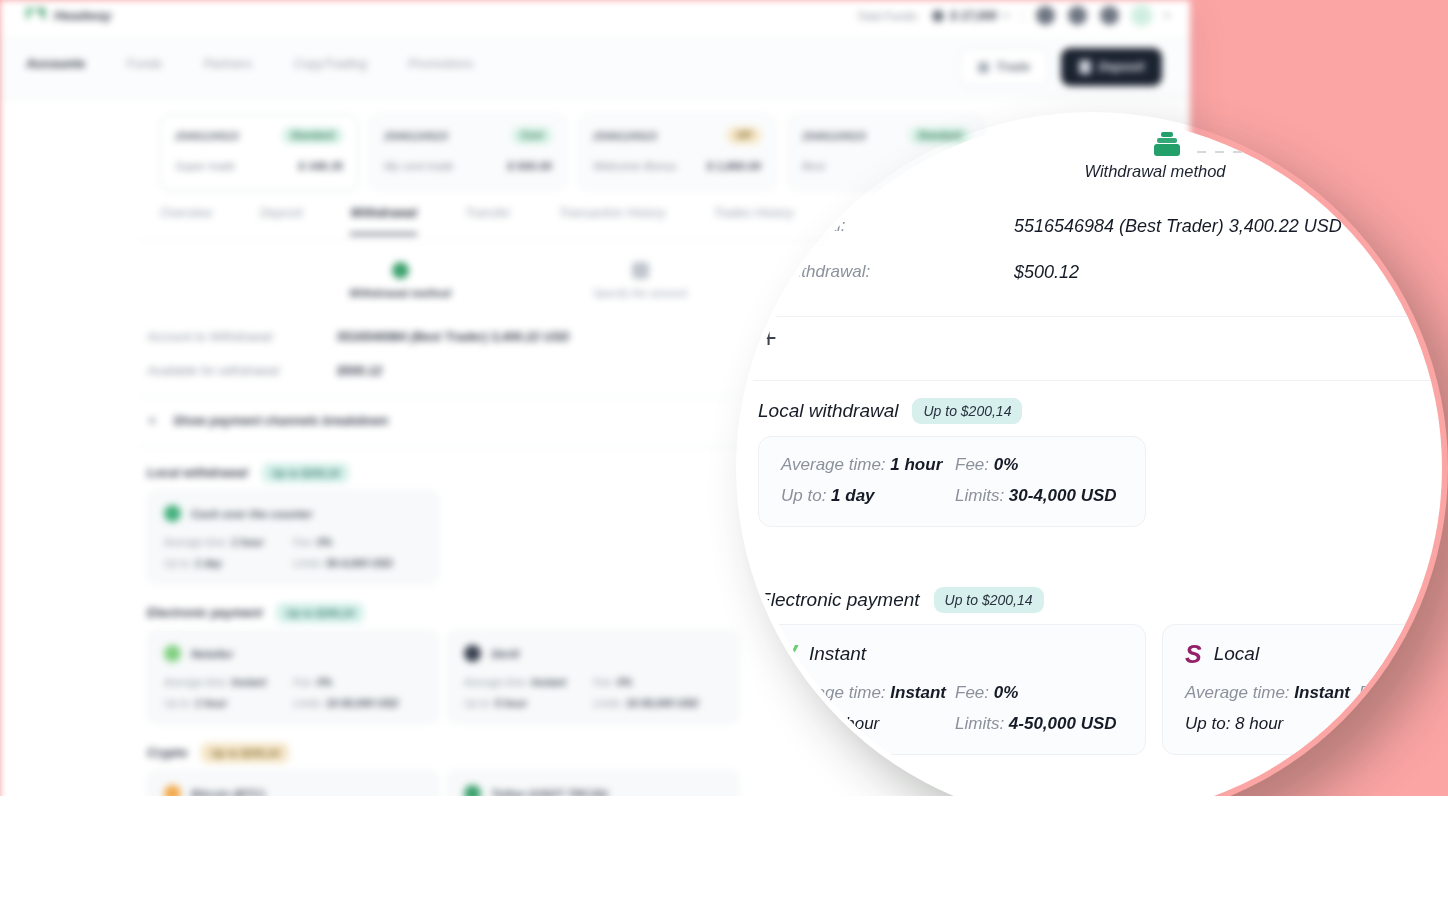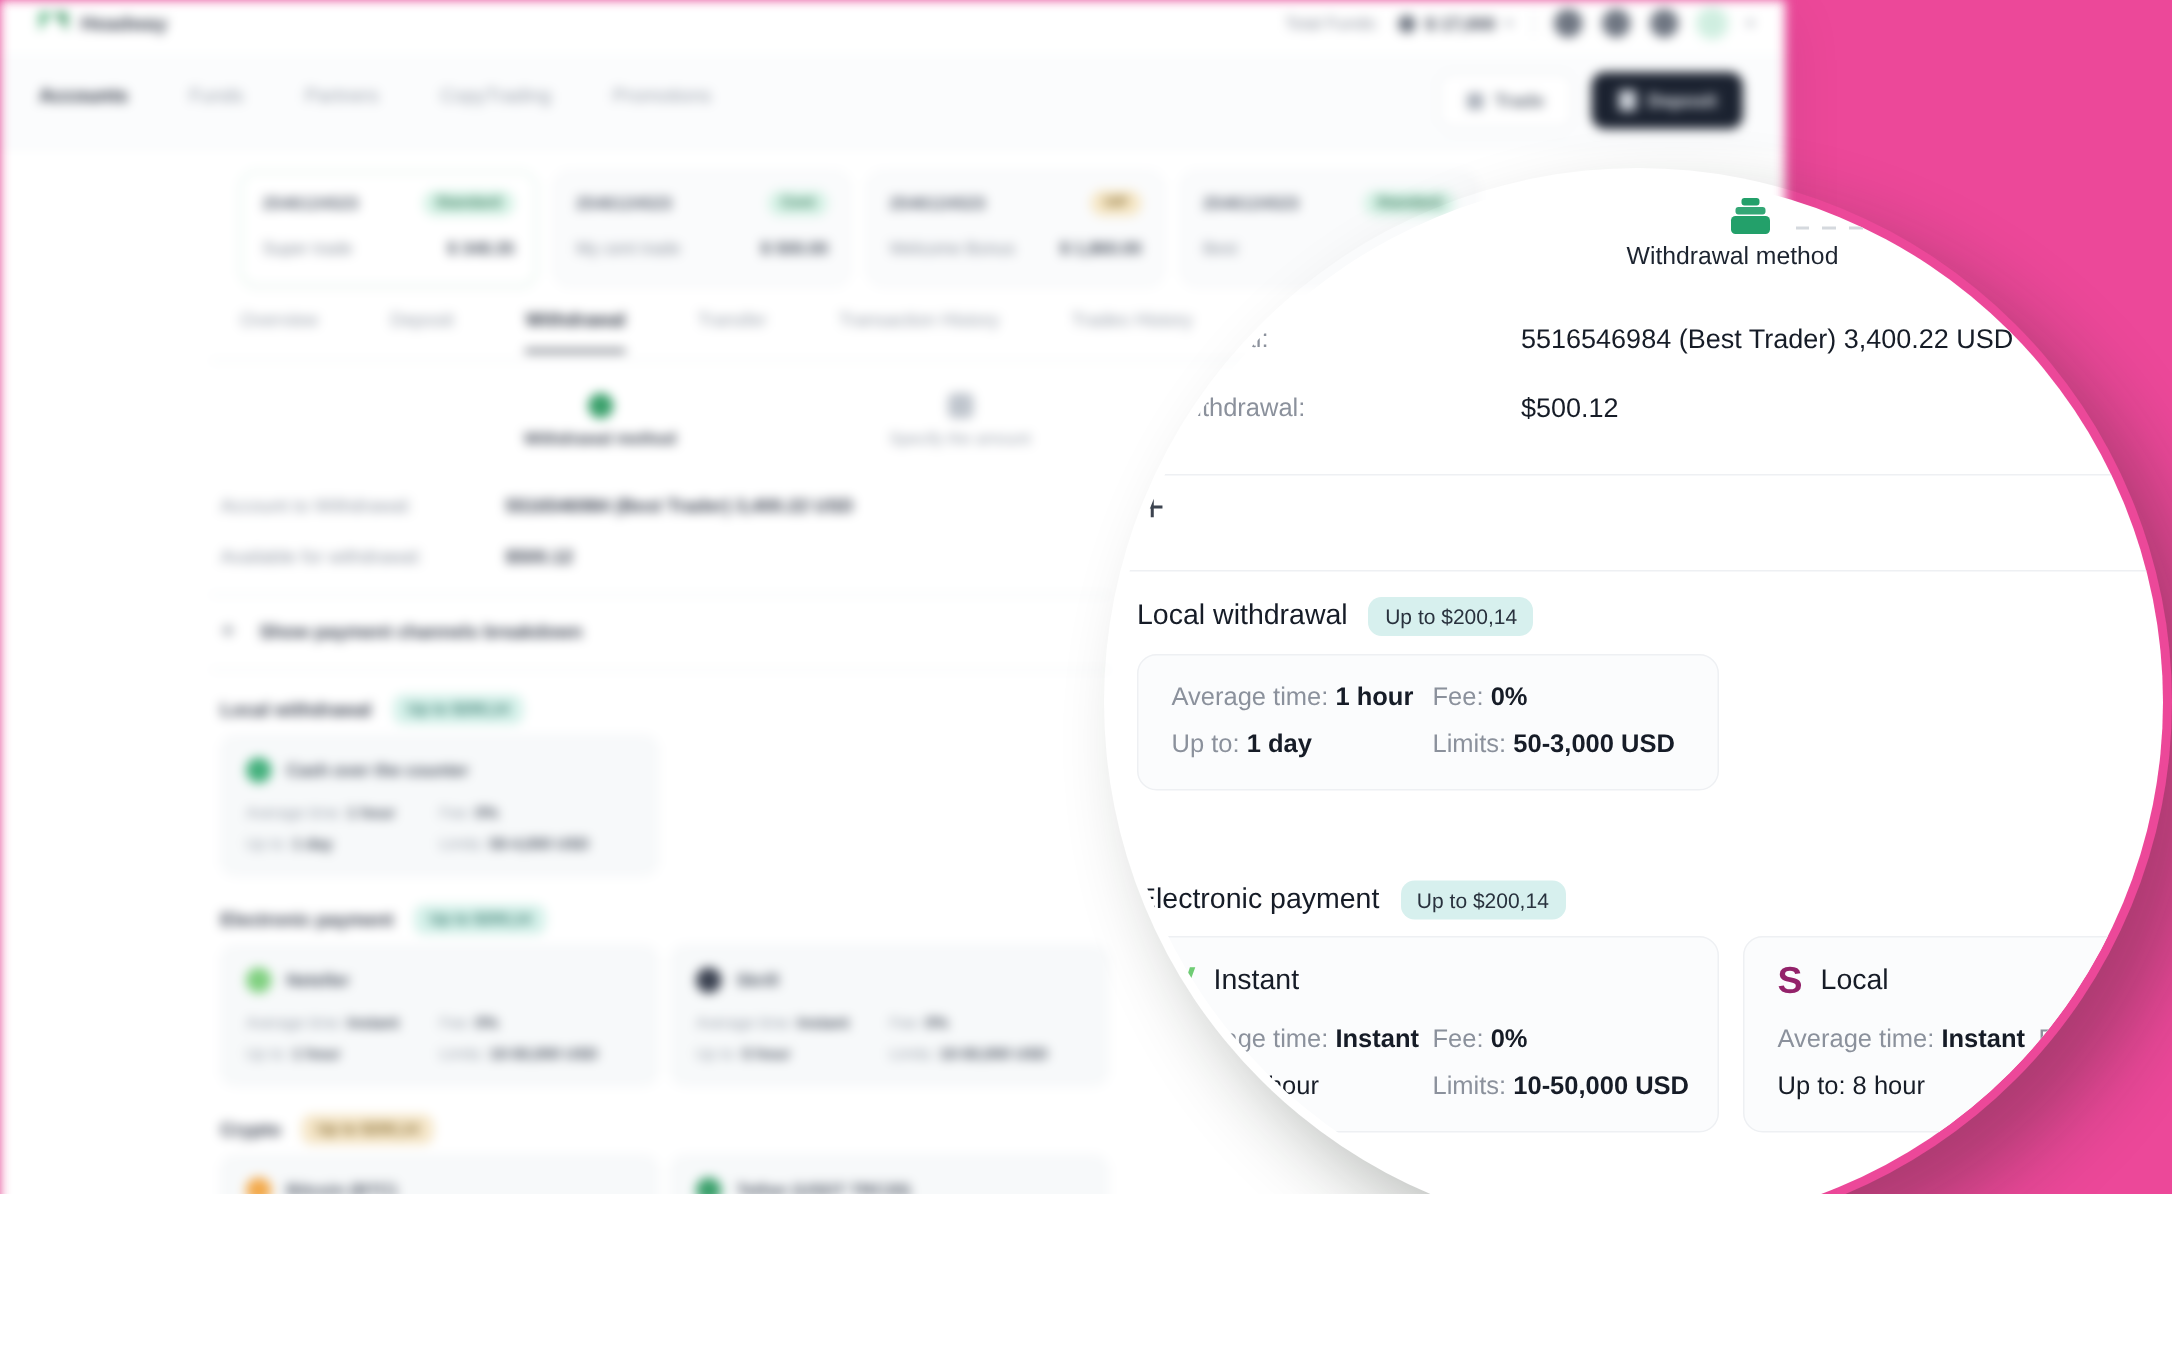--- a/index.html
+++ b/index.html
@@ -3,21 +3,21 @@
 <meta charset="utf-8">
 <style>
   * { box-sizing: border-box; margin: 0; padding: 0; }
   html, body {
     width: 1448px; height: 900px;
     overflow: hidden;
     background: #ffffff;
     font-family: "Liberation Sans", sans-serif;
     -webkit-font-smoothing: antialiased;
   }
-  #stage { position: relative; width: 1448px; height: 796px; background: #ec4899; overflow: hidden; }
+  #stage { position: relative; width: 1448px; height: 796px; background: #fca5a5; overflow: hidden; font-style: italic; }
 
   
   #bg-page {
     position: absolute; left: 0; top: 0; width: 1190px; height: 900px;
     background: #ffffff;
     filter: blur(3.6px);
     border-radius: 0 0 14px 0;
     box-shadow: 0 10px 40px rgba(17,24,39,.10);
   }
 
@@ -441,39 +441,39 @@
 
     <div class="m-grp" id="m-grp-local">
       <span class="ttl">Local withdrawal</span>
       <span class="chip">Up to $200,14</span>
     </div>
     <div class="m-card" id="m-card-cash">
       <div class="grid">
         <span class="k">Average time: <b>1 hour</b></span>
         <span class="k">Fee: <b>0%</b></span>
         <span class="k">Up to: <b>1 day</b></span>
-        <span class="k">Limits: <b>50-3,000 USD</b></span>
+        <span class="k">Limits: <b>30-4,000 USD</b></span>
       </div>
     </div>
 
     <div class="m-grp" id="m-grp-epay">
       <span class="ttl">Electronic payment</span>
       <span class="chip">Up to $200,14</span>
     </div>
 
     <div class="m-card" id="m-card-net">
       <div class="hd">
         <span class="ic-net">V</span>
         <span class="nm">Instant</span>
       </div>
       <div class="grid">
         <span class="k">Average time: <b>Instant</b></span>
         <span class="k">Fee: <b>0%</b></span>
         <span class="k strong">Up to: 1 hour</span>
-        <span class="k">Limits: <b>10-50,000 USD</b></span>
+        <span class="k">Limits: <b>4-50,000 USD</b></span>
       </div>
     </div>
 
     <div class="m-card" id="m-card-skr">
       <div class="hd">
         <span class="ic-skr">S</span>
         <span class="nm">Local</span>
       </div>
       <div class="grid">
         <span class="k">Average time: <b>Instant</b></span>

